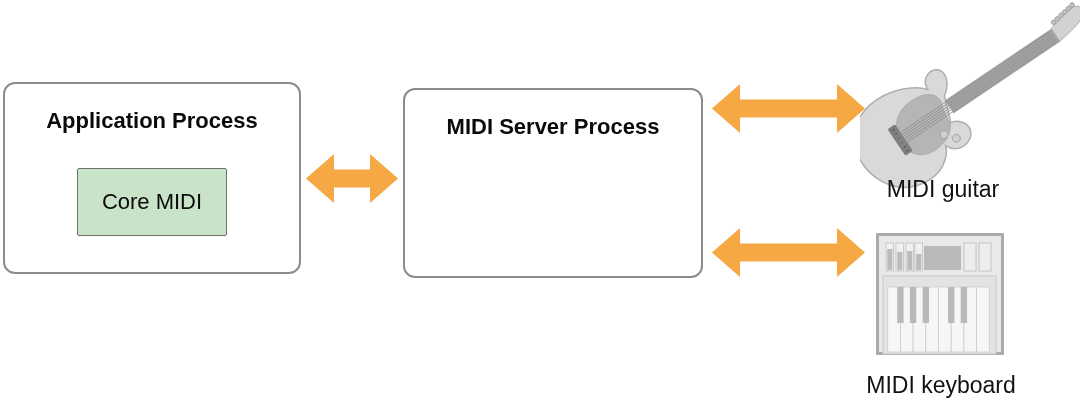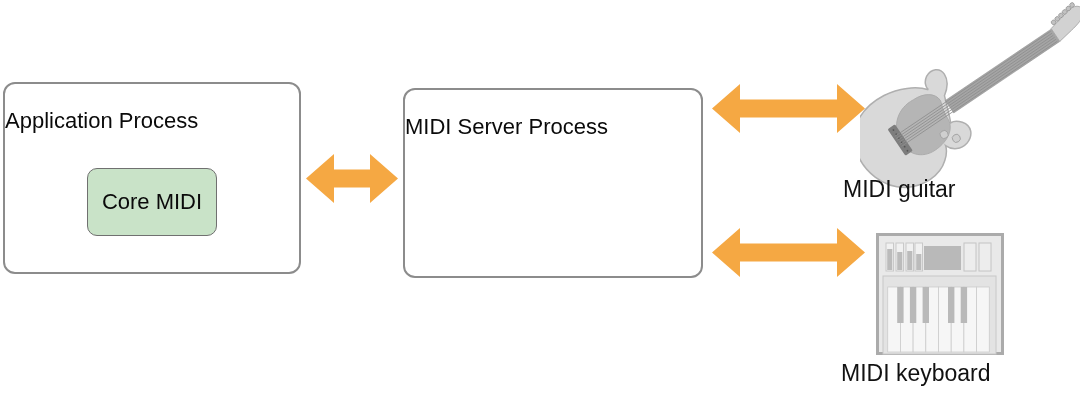--- a/index.html
+++ b/index.html
@@ -19,47 +19,49 @@
     position: absolute;
     box-sizing: border-box;
     background: #ffffff;
     border: 2.5px solid var(--box-border, #8C8C8C);
     border-radius: 12px;
   }
   .process-box.app    { left: 3px;   top: 82px; width: 298px; height: 192px; }
   .process-box.server { left: 403px; top: 88px; width: 300px; height: 190px; }
   .process-title {
     margin-top: 24px;
+    text-align: center;
     font-size: 22px;
-    font-weight: normal;
+    font-weight: bold;
     color: #0a0a0a;
     line-height: 26px;
   }
   .component {
     position: absolute;
     left: 50%;
     transform: translateX(-50%);
     top: 84px;
-    width: 130px;
+    width: 150px;
     height: 68px;
     box-sizing: border-box;
     background: var(--component-fill, #C9E3C8);
     border: 1.5px solid var(--component-border, #707070);
-    border-radius: 10px;
+    border-radius: 2px;
     display: flex;
     align-items: center;
     justify-content: center;
     font-size: 22px;
     color: #0a0a0a;
   }
   .arrow { position: absolute; }
   .arrow polygon { fill: var(--arrow-fill, #F5A843); }
   .device-label {
     position: absolute;
     width: 200px;
+    text-align: center;
     font-size: 23px;
     color: #111111;
   }
   .device-art { position: absolute; }
 </style>
 </head>
 <body>
 
 <div class="canvas">
 
@@ -158,15 +160,15 @@
     <rect x="75.2" y="54" width="12.7" height="65" fill="#F6F6F6" stroke="#CCCCCC" stroke-width="0.8"></rect>
     <rect x="87.9" y="54" width="12.7" height="65" fill="#F6F6F6" stroke="#CCCCCC" stroke-width="0.8"></rect>
     <rect x="100.6" y="54" width="12.7" height="65" fill="#F6F6F6" stroke="#CCCCCC" stroke-width="0.8"></rect>
 
     <rect x="21.2" y="54" width="6.4" height="36" fill="#B9B9B9"></rect>
     <rect x="33.9" y="54" width="6.4" height="36" fill="#B9B9B9"></rect>
     <rect x="46.6" y="54" width="6.4" height="36" fill="#B9B9B9"></rect>
     <rect x="72.0" y="54" width="6.4" height="36" fill="#B9B9B9"></rect>
     <rect x="84.7" y="54" width="6.4" height="36" fill="#B9B9B9"></rect>
   </svg>
-  <div class="device-label" style="left:841px; top:360px;">MIDI keyboard</div>
+  <div class="device-label" style="left:841px; top:372px;">MIDI keyboard</div>
 
 </div>
 
 </body></html>

